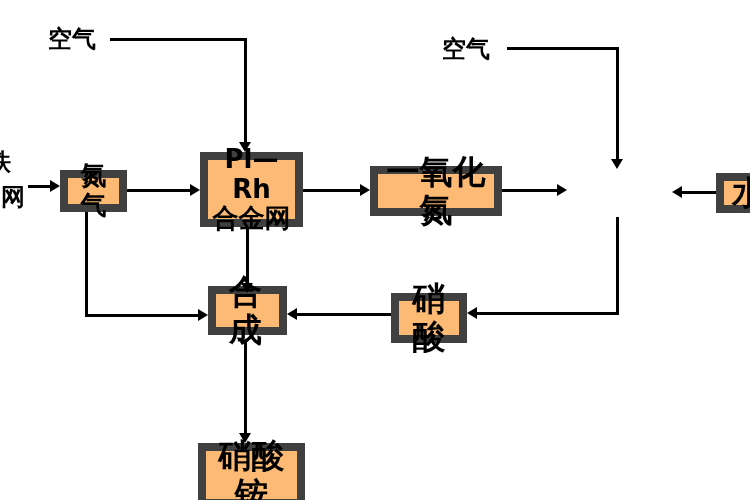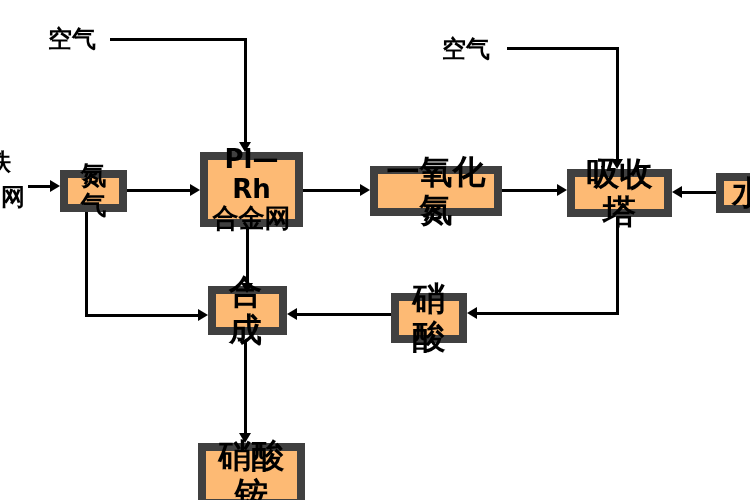--- a/index.html
+++ b/index.html
@@ -53,23 +53,20 @@
 
   <div class="node fs26" style="left:200px; top:152px; width:103px; height:75px;">
     <span>Pl— Rh</span>
     <span>合金网</span>
   </div>
 
   <div class="node fs28" style="left:370px; top:166px; width:132px; height:50px;">
     <span>一氧化氮</span>
   </div>
 
-  <div class="node fs28" style="left:567px; top:169px; width:105px; height:48px;">
-    <span>吸收塔</span>
-  </div>
 
   <div class="node fs28" style="left:716px; top:173px; width:60px; height:40px; justify-content:flex-start; padding-left:8px; flex-direction:row;">
     <span>水</span>
   </div>
 
   <div class="node fs28" style="left:208px; top:286px; width:79px; height:49px; letter-spacing:4px;">
     <span>合成</span>
   </div>
 
   <div class="node fs28" style="left:391px; top:293px; width:76px; height:50px;">

